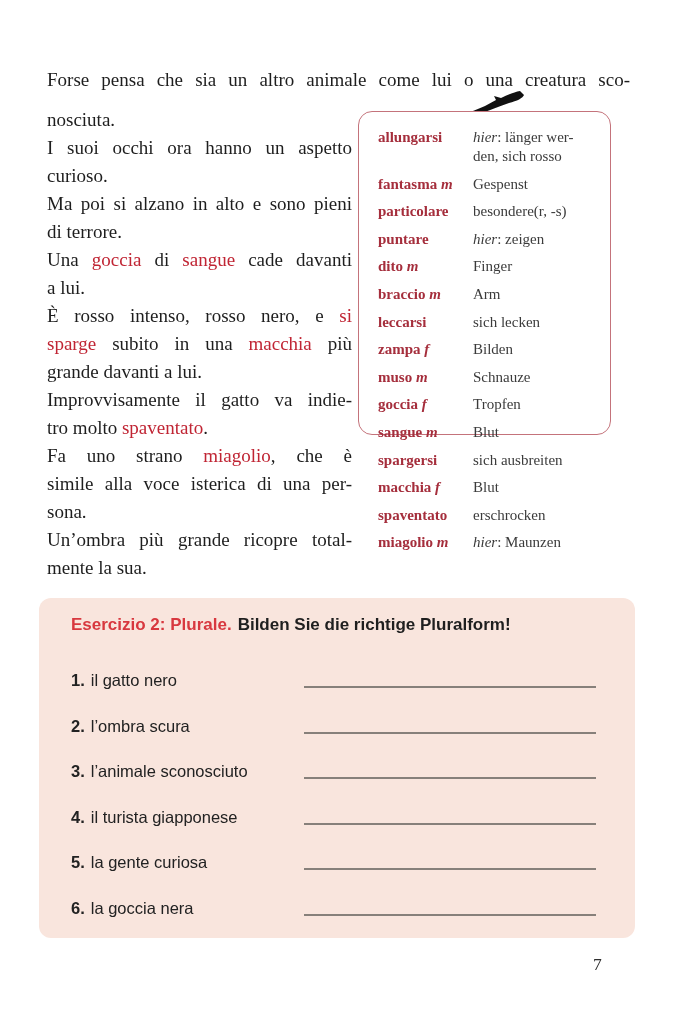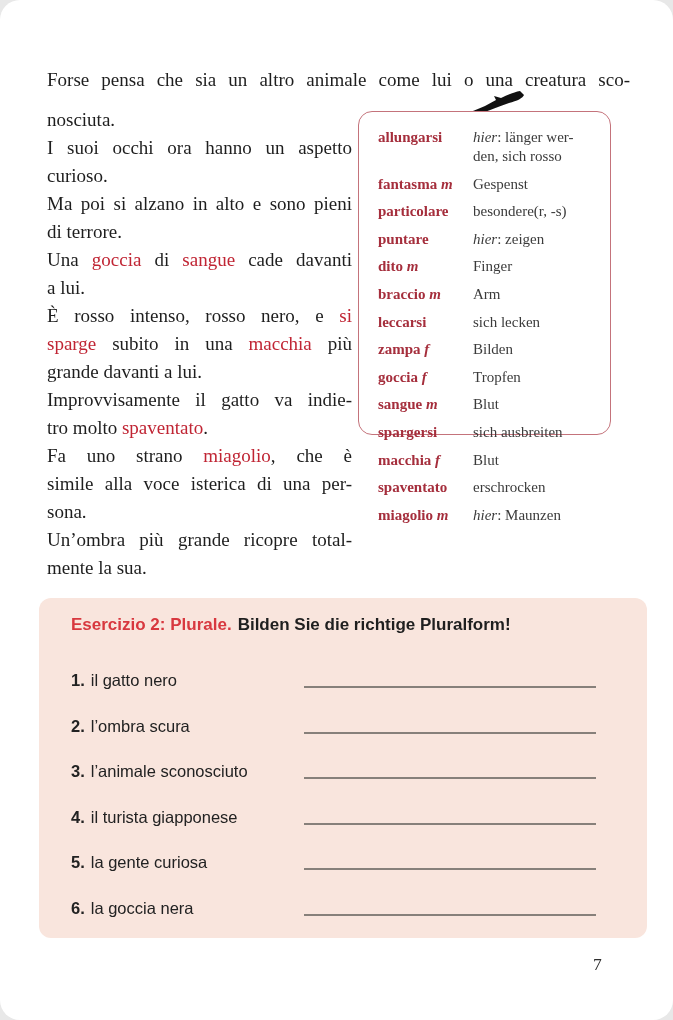--- a/index.html
+++ b/index.html
@@ -1,18 +1,18 @@
 <!DOCTYPE html>
 <html><head>
 <meta charset="utf-8">
 <style>
   html,body{margin:0;padding:0;background:#e8e8e8;}
   .page{
     position:relative; width:673px; height:1020px; background:#ffffff;
-    font-family:"Liberation Serif", serif; overflow:hidden; margin:0 auto;border-radius:20px;
+    font-family:"Liberation Serif", serif; overflow:hidden; margin:0 auto;
   }
   
   #story-wide{position:absolute; left:47px; top:66px; width:583px;}
   #story-col{position:absolute; left:47px; top:106px; width:305px;}
   .story-line{font-size:19px; line-height:28px; color:#1e1e1e; white-space:normal;}
   .story-line.j{text-align:justify; text-align-last:justify;}
   .story-line .red{color:#c02534;}
   
   #pen-mark{position:absolute; left:441px; top:90px; width:84px; height:34px;}
   
@@ -26,21 +26,20 @@
   .vocab-word-cell{width:95px; flex:0 0 95px; font-size:15px; line-height:19px;
     color:#a52e3c; font-weight:bold;}
   .vocab-gender{font-style:italic;}
   .vocab-de-cell{font-size:15px; line-height:19px; color:#3b3b3b;}
   .hier{font-style:italic;}
   
   #exercise-box{
     position:absolute; left:39px; top:598px; width:596px; height:340px;
     background:#f9e5dd; border-radius:12px;
     font-family:"Liberation Sans", sans-serif;
-    padding-left:12px;
   }
   #exercise-header{position:absolute; left:32px; top:17px; font-size:17px; font-weight:bold;}
   #exercise-title{color:#d8383f;}
   #exercise-instruction{color:#1f1f1f; margin-left:6px;}
   #exercise-items{position:absolute; left:32px; right:36px; top:62px;
     display:flex; flex-direction:column; gap:15.5px;}
   .ex-item{position:relative; height:30px; display:flex; align-items:flex-end;
     font-size:16.5px; color:#222222;}
   .ex-num{font-weight:bold; margin-right:6px;}
   .ex-blank{position:absolute; left:233px; width:292px; bottom:2px;
@@ -125,20 +124,26 @@
             <div>sich lecken</div>
           </div>
         </div>
         <div class="vocab-row">
           <div class="vocab-word-cell">zampa<span class="vocab-gender"> f</span></div>
           <div class="vocab-de-cell">
             <div>Bilden</div>
           </div>
         </div>
         <div class="vocab-row">
+          <div class="vocab-word-cell">muso<span class="vocab-gender"> m</span></div>
+          <div class="vocab-de-cell">
+            <div>Schnauze</div>
+          </div>
+        </div>
+        <div class="vocab-row">
           <div class="vocab-word-cell">goccia<span class="vocab-gender"> f</span></div>
           <div class="vocab-de-cell">
             <div>Tropfen</div>
           </div>
         </div>
         <div class="vocab-row">
           <div class="vocab-word-cell">sangue<span class="vocab-gender"> m</span></div>
           <div class="vocab-de-cell">
             <div>Blut</div>
           </div>

